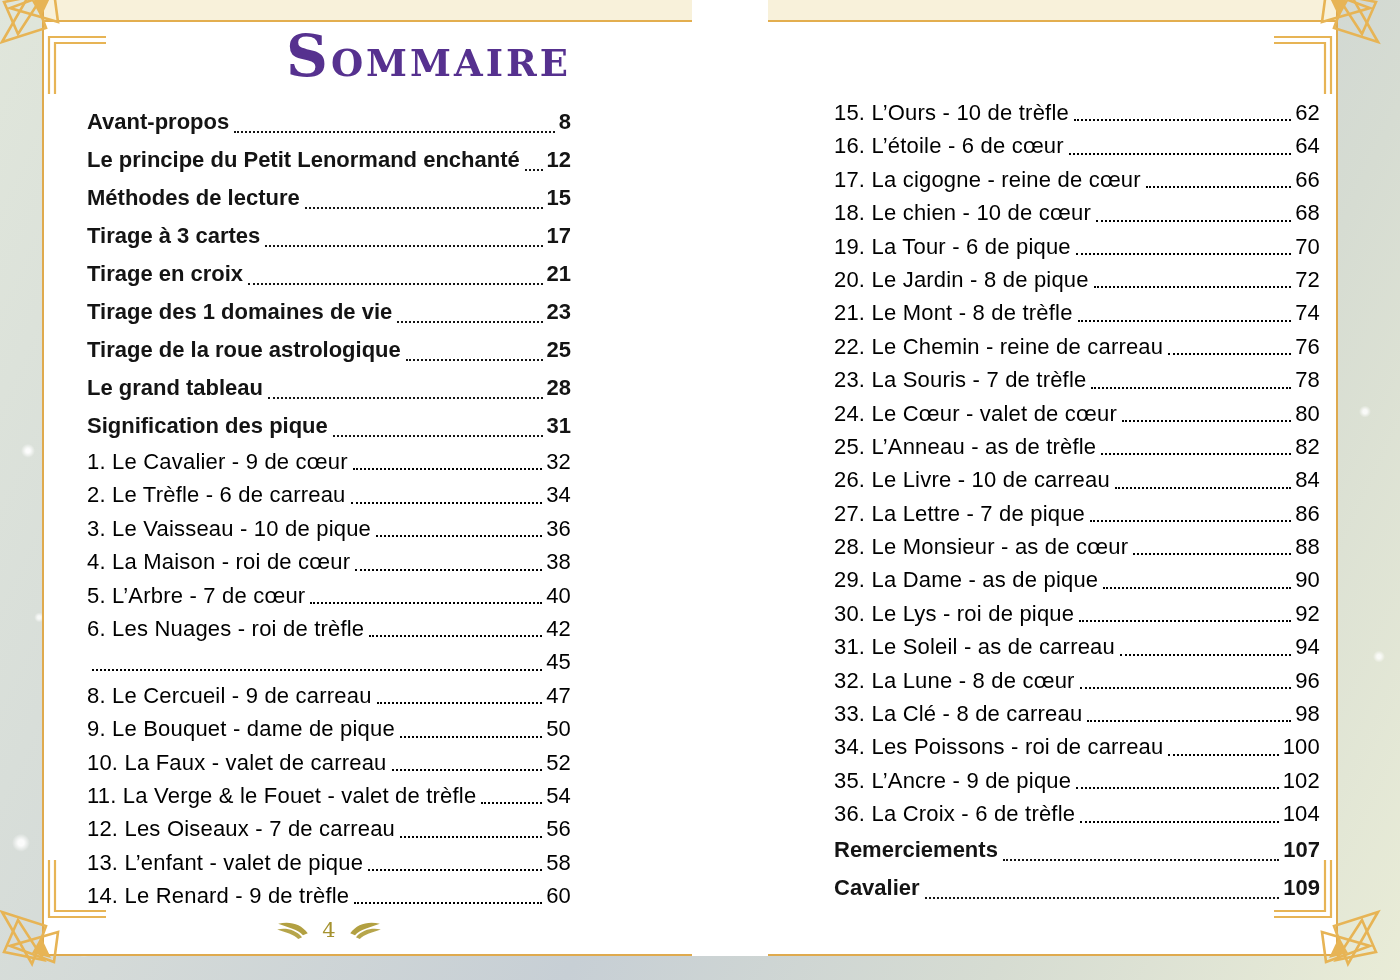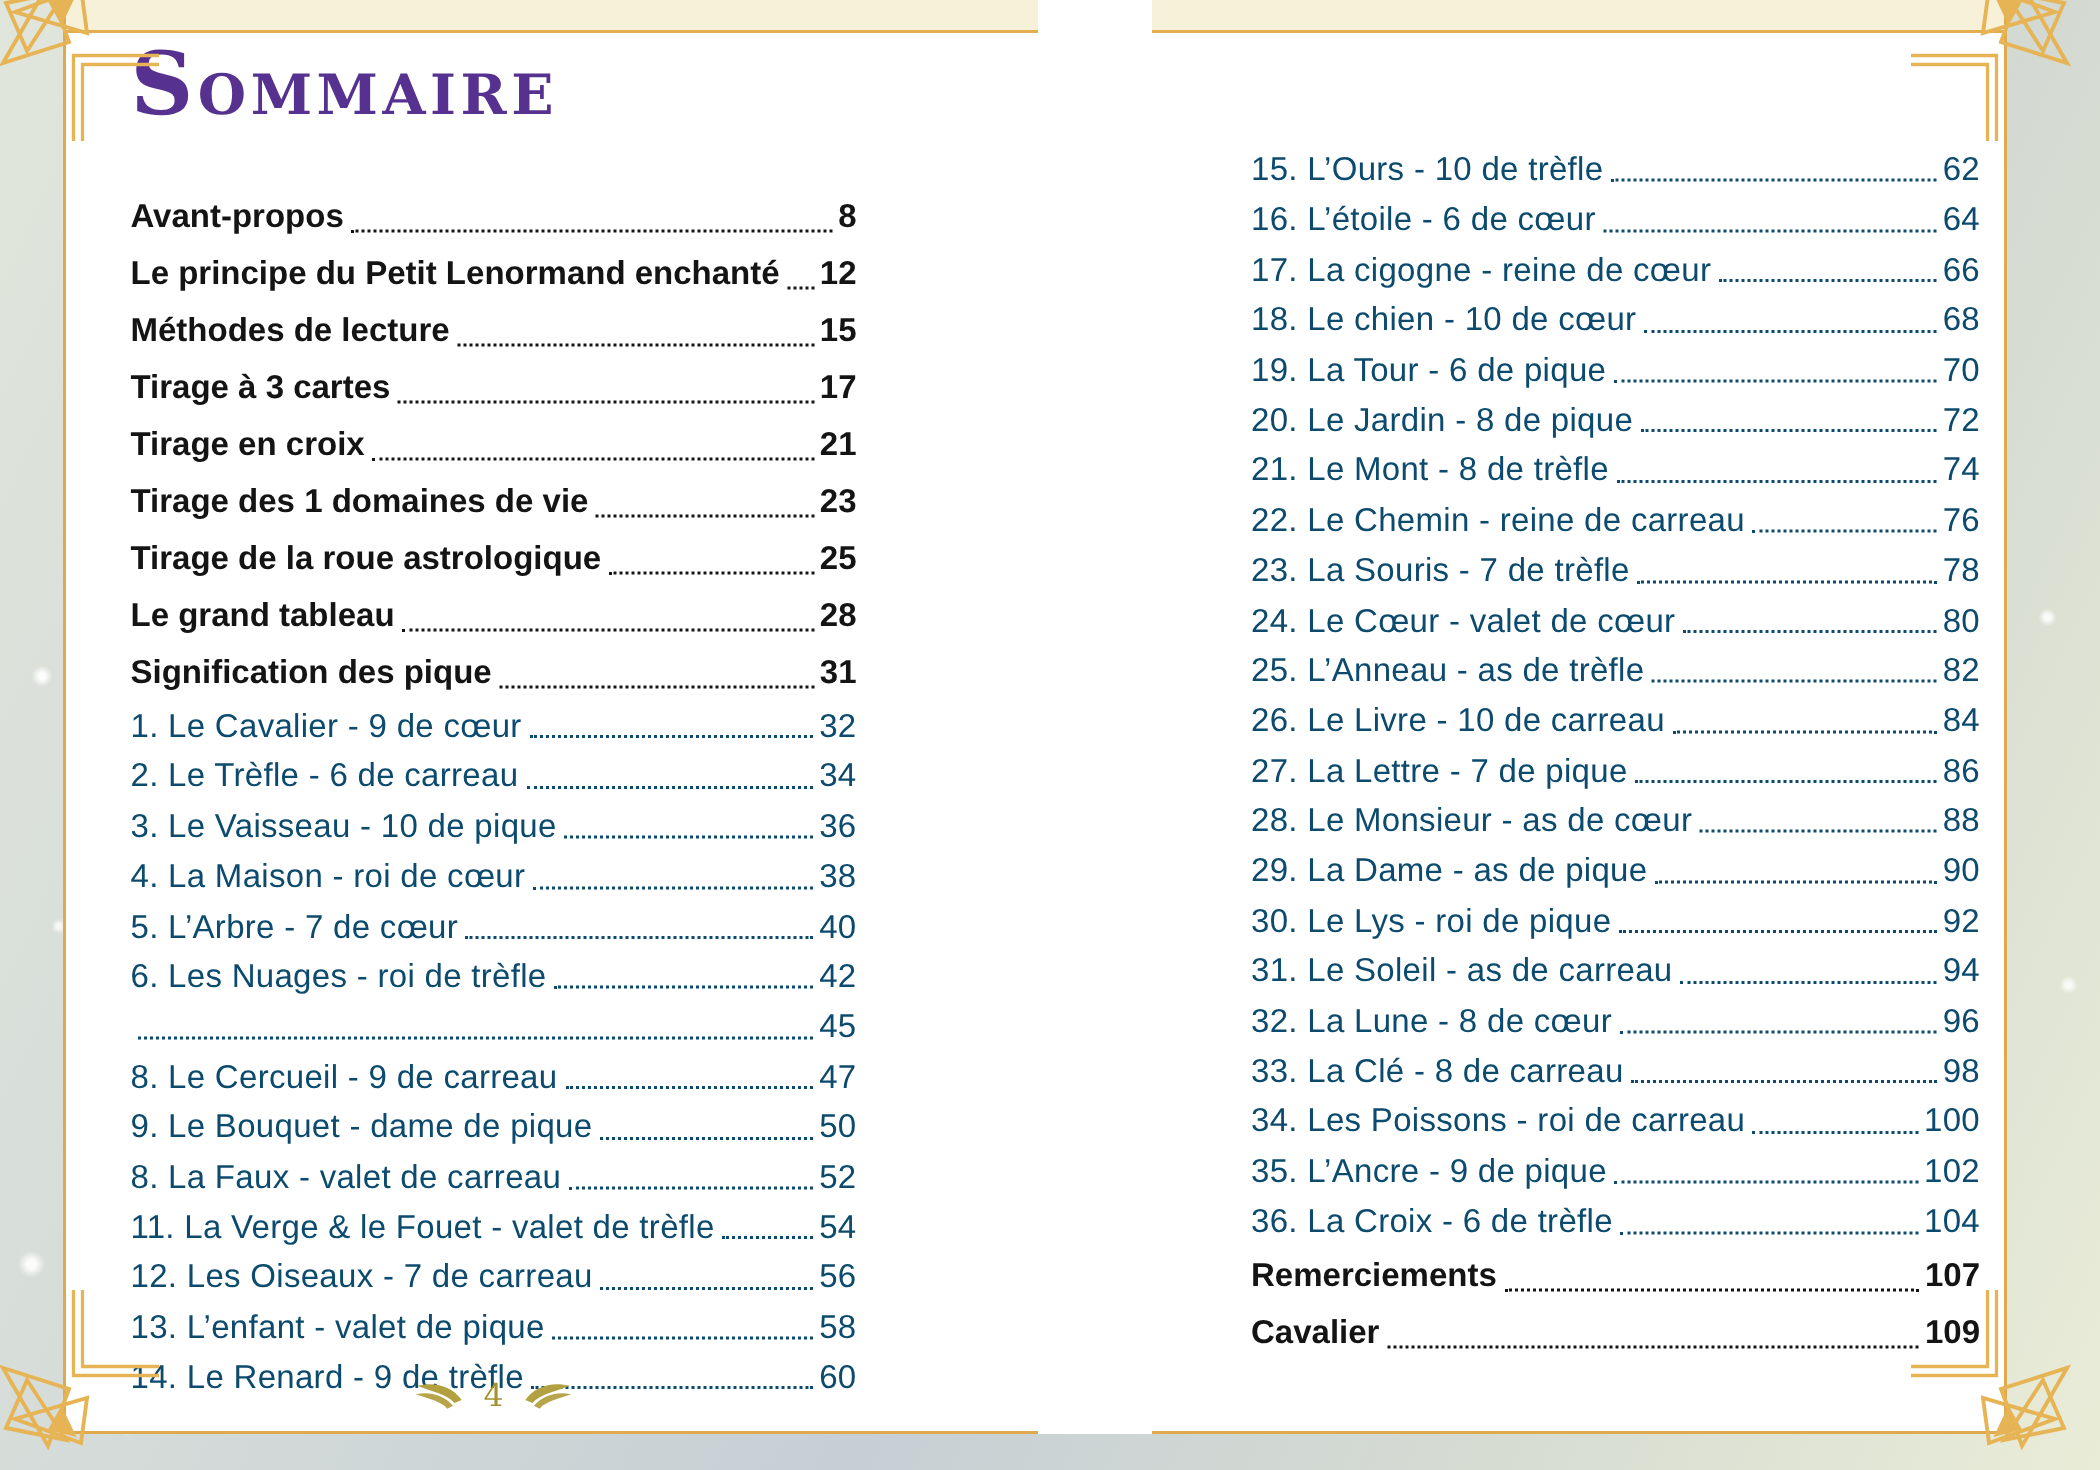--- a/index.html
+++ b/index.html
@@ -38,40 +38,40 @@
   .corner { position: absolute; width: 112px; height: 112px; z-index: 5; }
   .corner svg { width: 100%; height: 100%; display: block; }
   .corner.tl { left: -46px; top: -14px; }
   .corner.bl { left: -46px; bottom: -14px; transform: scaleY(-1); }
   .corner.tr { right: -46px; top: -14px; transform: scaleX(-1); }
   .corner.br { right: -46px; bottom: -14px; transform: scale(-1,-1); }
 
   
   .title {
     font-family: "DejaVu Serif", serif;
-    text-align: left;
+    text-align: right;
     color: #56318f;
     font-size: 37px;
     letter-spacing: 3px;
     text-transform: uppercase;
     font-weight: bold;
-    margin: 0 0 34px 0;
+    margin: 0 0 12px 0;
     line-height: 56px;
   }
   .title::first-letter { font-size: 58px; }
 
   
   .content { position: absolute; }
   .page-left  .content { left: 43px; width: 484px; top: 28px; }
   .page-right .content { left: 66px; width: 486px; top: 96px; }
 
   .row {
     display: flex; align-items: baseline;
     height: 33.4px; line-height: 33.4px;
-    font-size: 22px; color: #0c4a6e;
+    font-size: 22px; color: #000000;
     letter-spacing: 0.2px;
     white-space: nowrap;
   }
   .row.bold {
     height: 38px; line-height: 38px;
     font-weight: bold; color: #141414; letter-spacing: 0; text-align: right;
   }
   .row .label { flex: 0 0 auto; }
   .row .dots {
     flex: 1 1 auto; min-width: 6px;
@@ -218,21 +218,21 @@
           <span class="label">8. Le Cercueil - 9 de carreau</span>
           <span class="dots"></span>
           <span class="num">47</span>
         </div>
         <div class="row">
           <span class="label">9. Le Bouquet - dame de pique</span>
           <span class="dots"></span>
           <span class="num">50</span>
         </div>
         <div class="row">
-          <span class="label">8. La Faux - valet de carreau</span>
+          <span class="label">10. La Faux - valet de carreau</span>
           <span class="dots"></span>
           <span class="num">52</span>
         </div>
         <div class="row">
           <span class="label">11. La Verge &amp; le Fouet - valet de trèfle</span>
           <span class="dots"></span>
           <span class="num">54</span>
         </div>
         <div class="row">
           <span class="label">12. Les Oiseaux - 7 de carreau</span>

